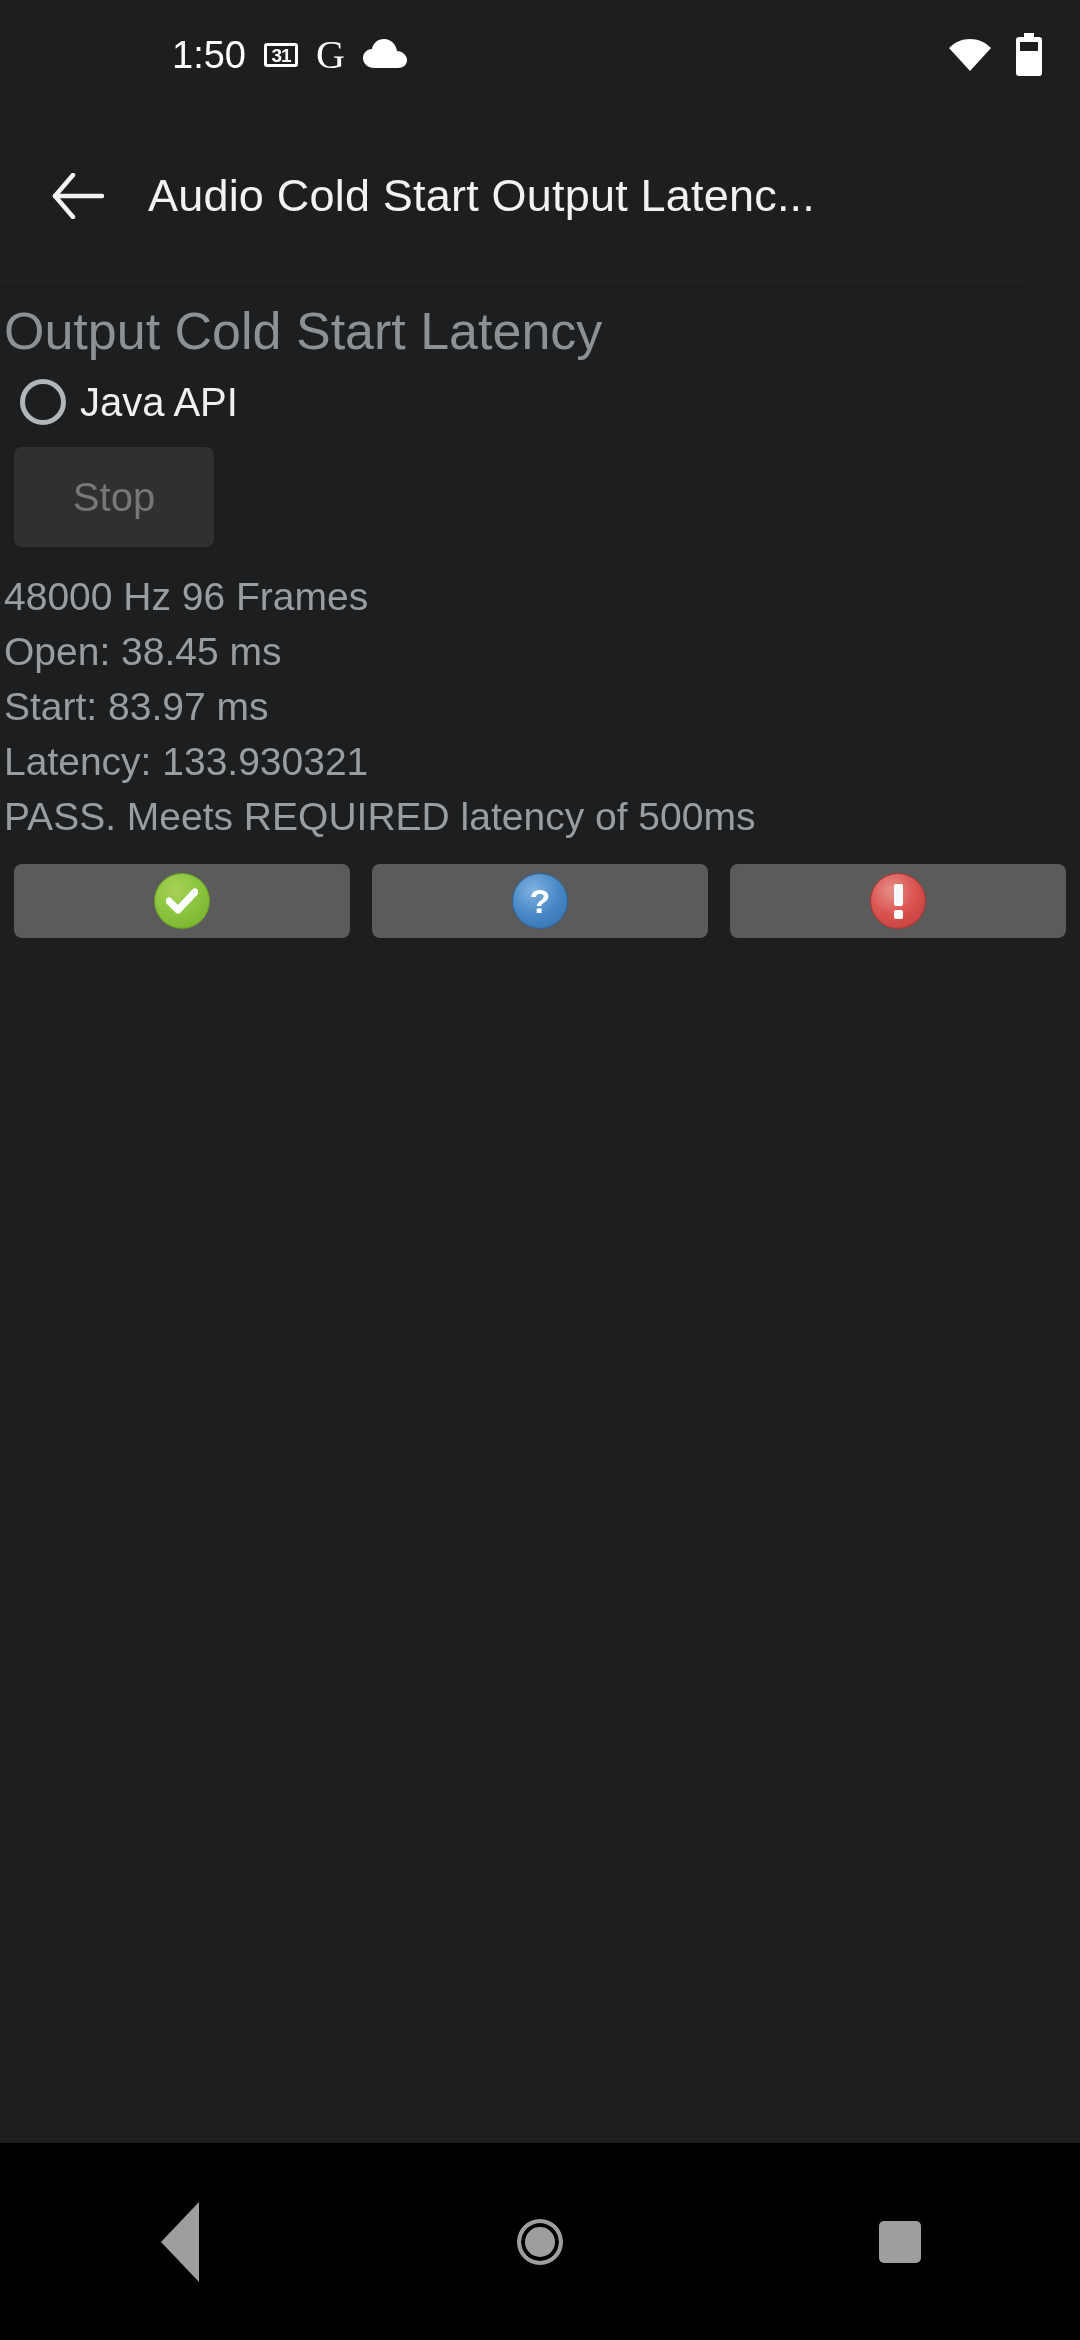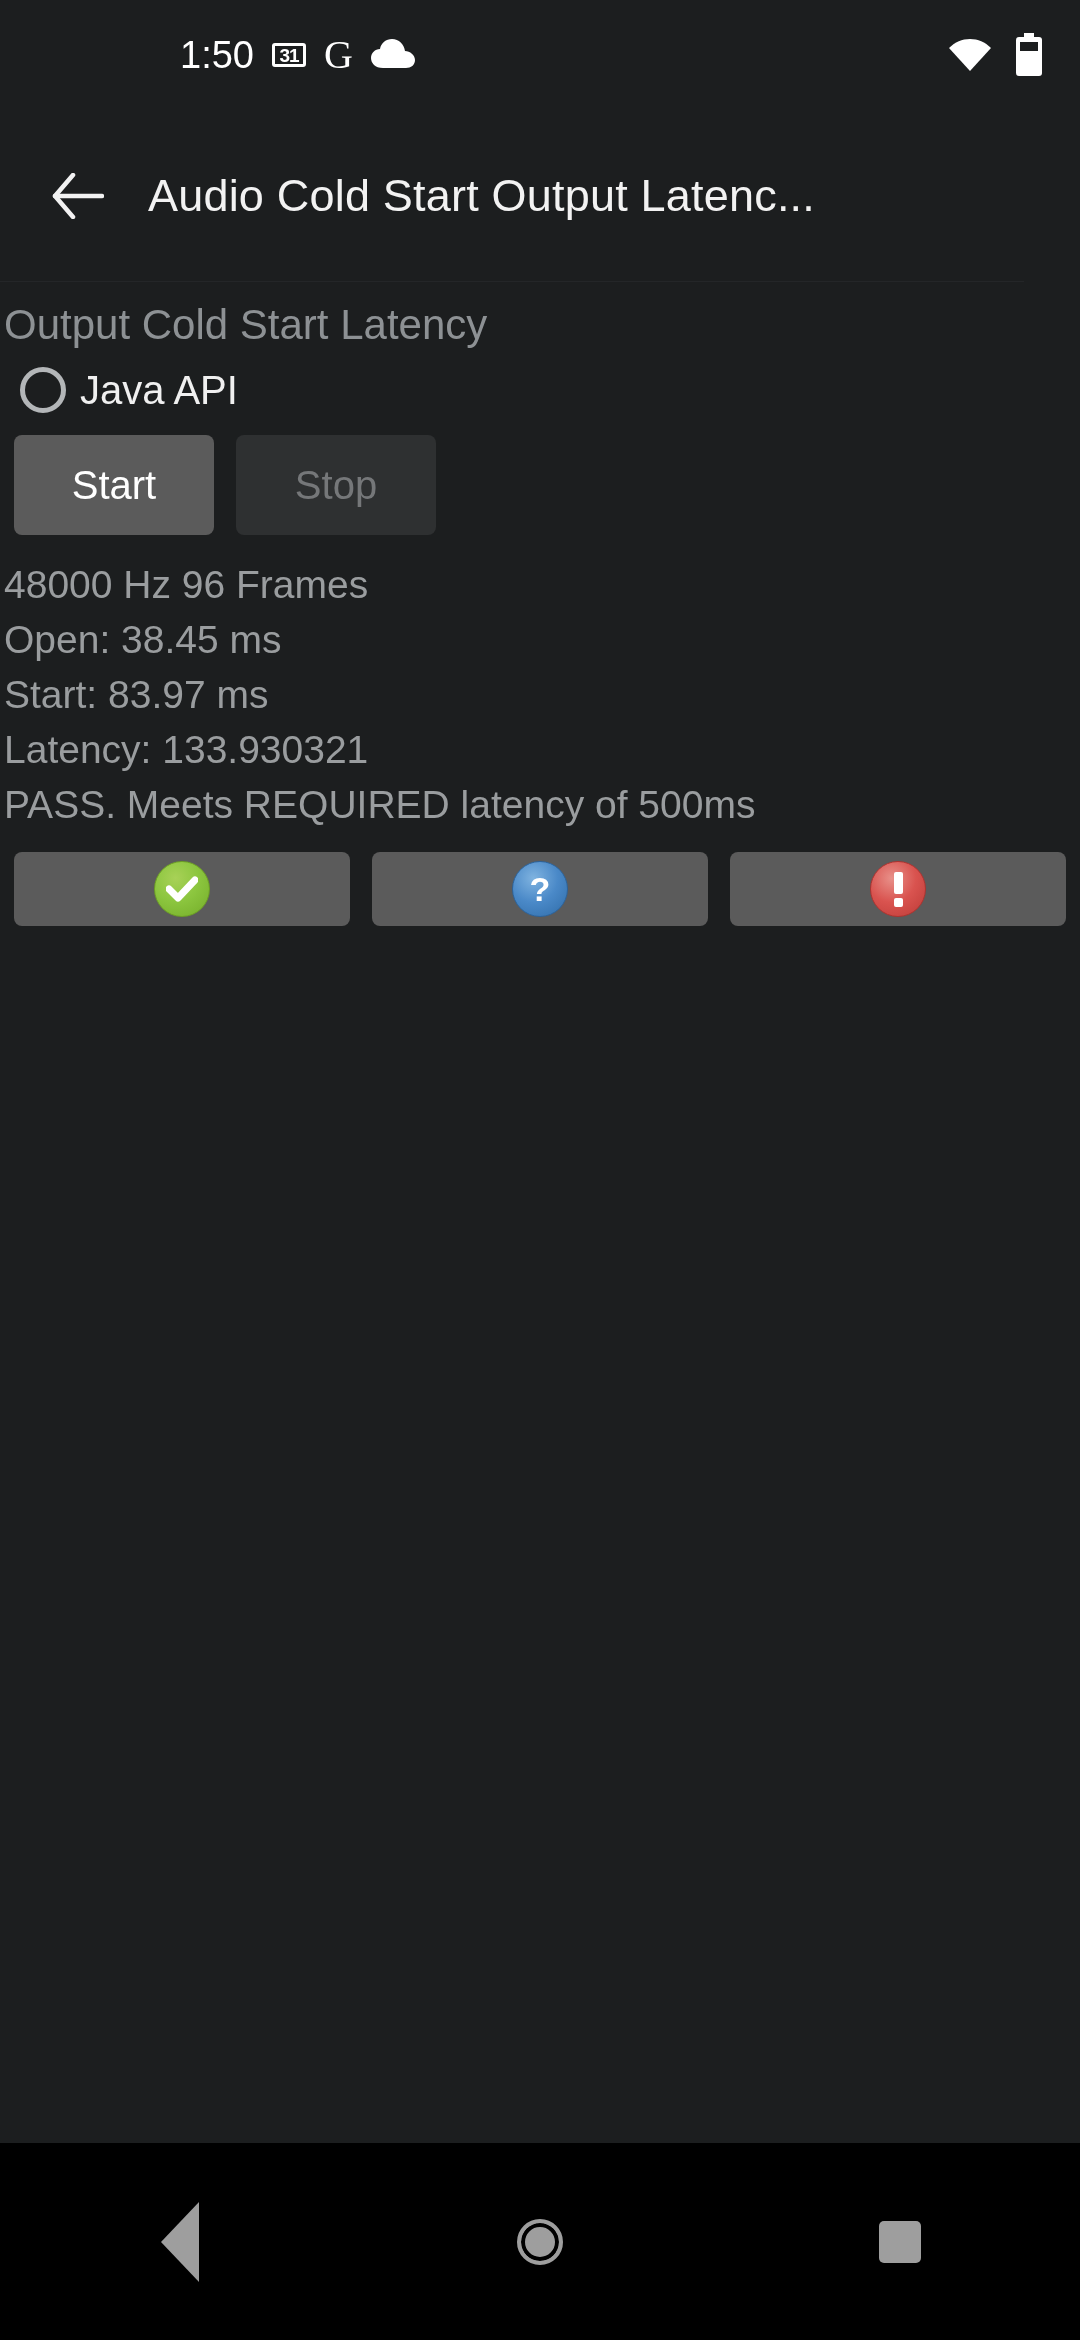--- a/index.html
+++ b/index.html
@@ -23,21 +23,21 @@
   
   .status-bar {
     position: absolute;
     top: 0; left: 0;
     width: 1080px;
     height: 110px;
     background: #1c1e1f;
     display: flex;
     align-items: center;
     box-sizing: border-box;
-    padding: 0 36px 0 12px;
+    padding: 0 36px 0 4px;
   }
   .status-left {
     display: flex;
     align-items: center;
     margin-left: 168px;
     gap: 18px;
   }
   .status-clock {
     color: #ffffff;
     font-size: 38px;
@@ -117,21 +117,21 @@
   .content {
     position: absolute;
     top: 283px; left: 0;
     width: 1080px;
     bottom: 197px;
     background: #1c1e1f;
   }
 
   .section-title {
     color: #8d9194;
-    font-size: 42px;
+    font-size: 52px;
     font-weight: 500;
     padding: 18px 0 0 4px;
     letter-spacing: 0px;
   }
 
   
   .radio-row {
     display: flex;
     align-items: center;
     padding: 18px 0 0 4px;
@@ -340,21 +340,20 @@
     <div class="section-title">Output Cold Start Latency</div>
 
     <div class="radio-row">
       <div class="radio-opt">
         <div class="radio-outer off"></div>
         <div class="radio-label">Java API</div>
       </div>
     </div>
 
     <div class="btn-row">
-      <div class="btn enabled">Start</div>
       <div class="btn disabled">Stop</div>
     </div>
 
     <div class="results">
       <div>48000 Hz 96 Frames</div>
       <div>Open: 38.45 ms</div>
       <div>Start: 83.97 ms</div>
       <div>Latency: 133.930321</div>
       <div>PASS. Meets REQUIRED latency of 500ms</div>
     </div>

